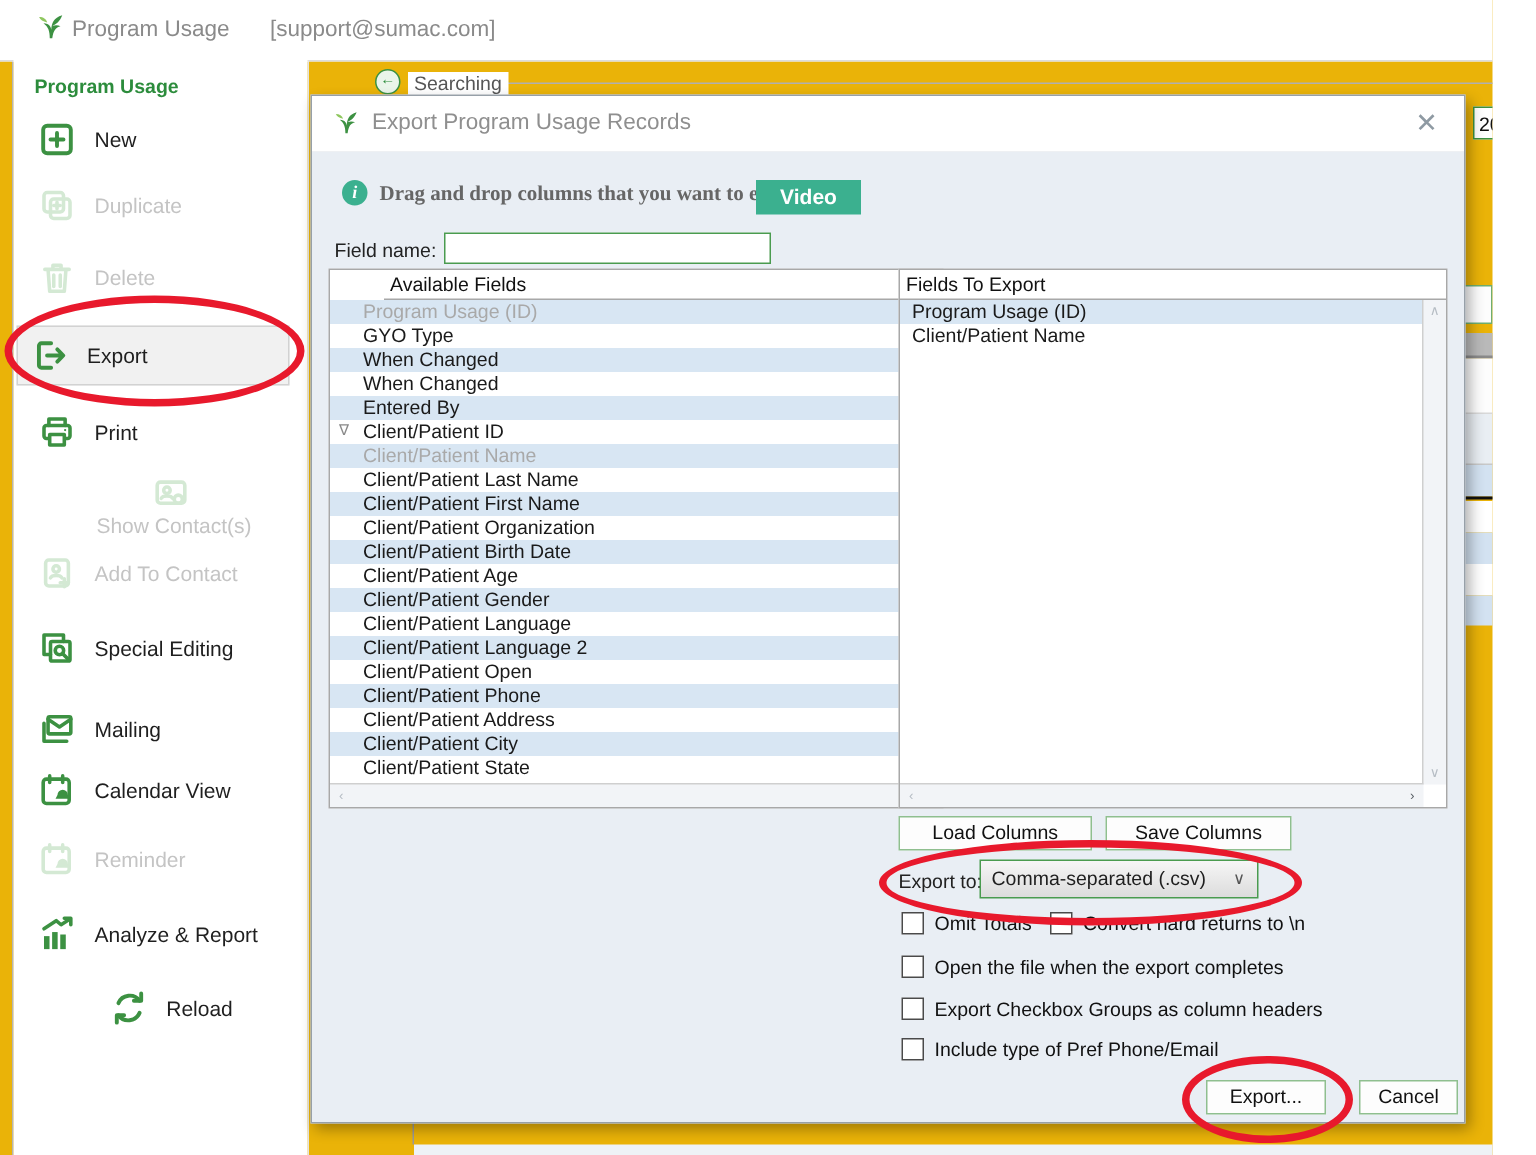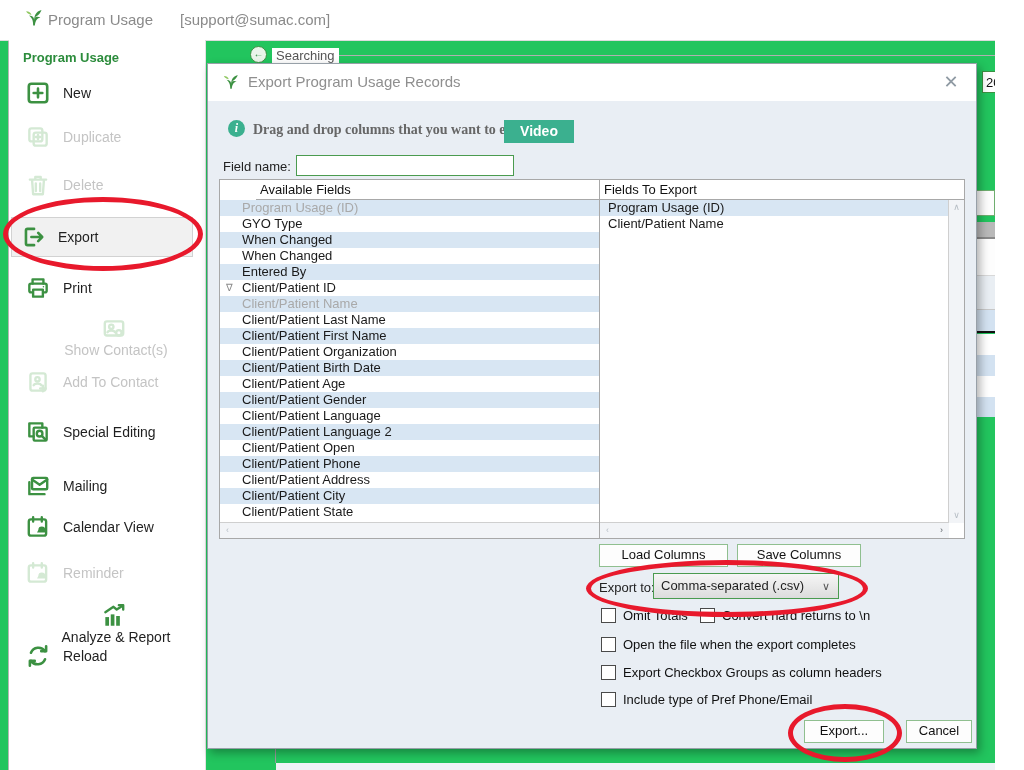--- a/index.html
+++ b/index.html
@@ -1,17 +1,17 @@
 <!DOCTYPE html>
 <html><head>
 <meta charset="utf-8">
 <style>
   html,body{margin:0;padding:0;background:#fff;}
   .screen{position:relative;width:995px;height:770px;overflow:hidden;
-    font-family:"Liberation Sans",sans-serif;background:#22c55e;color:#1f1f1f;}
+    font-family:"Liberation Sans",sans-serif;background:#eab308;color:#1f1f1f;}
   .abs{position:absolute;}
 
   
   .topbar{position:absolute;left:0;top:0;width:1024px;height:40px;background:#fff;
     border-bottom:1px solid #dcdcdc;z-index:3;}
   .topbar .title{position:absolute;left:48px;top:11px;font-size:15px;color:#8a8a8a;}
   .topbar .account{position:absolute;left:180px;top:11px;font-size:15px;color:#8a8a8a;}
 
   
   .vline-left{position:absolute;left:8px;top:40px;width:1px;height:730px;background:#b5b5b5;z-index:2;}
@@ -256,38 +256,38 @@
       <span class="ico">
           <svg viewBox="0 0 24 24" width="26" height="26" fill="none" stroke="currentColor" stroke-width="2.2" stroke-linecap="round" stroke-linejoin="round">
             <rect x="3.5" y="5" width="16" height="15" rx="2"></rect>
             <path d="M7.5 3v4M15.5 3v4"></path>
             <path d="M15.5 11.5a3.2 3.2 0 013.2 3.2l1.2 2.3h-8.8l1.2-2.3a3.2 3.2 0 013.2-3.2z" fill="currentColor" stroke="none"></path>
           </svg>
         </span>
       <span class="lbl">Reminder</span>
     </div>
 
-    <div class="side-item" style="top:563px;flex-direction:column;">
+    <div class="side-item" style="top:563px;">
       <span class="ico">
           <svg viewBox="0 0 24 24" width="26" height="26">
             <g fill="currentColor">
               <rect x="4" y="13" width="3.4" height="8"></rect>
               <rect x="9" y="10.5" width="3.4" height="10.5"></rect>
               <rect x="14" y="12" width="3.4" height="9"></rect>
             </g>
             <g fill="none" stroke="currentColor" stroke-width="2.2" stroke-linecap="round" stroke-linejoin="round">
               <path d="M4 8.5l7.5-5 3 2.5 5.5-3.5"></path>
               <path d="M16.5 2h4v4"></path>
             </g>
           </svg>
         </span>
       <span class="lbl">Analyze &amp; Report</span>
     </div>
 
-    <div class="side-item" style="top:596px;">
+    <div class="side-item" style="top:612px;justify-content:center;">
       <span class="ico">
           <svg viewBox="0 0 24 24" width="26" height="26" fill="none" stroke="currentColor" stroke-width="2.4" stroke-linecap="round" stroke-linejoin="round">
             <path d="M5.5 9a7.5 7.5 0 0113-1.5"></path>
             <path d="M19.5 3v4.5H15"></path>
             <path d="M18.5 15a7.5 7.5 0 01-13 1.5"></path>
             <path d="M4.5 21v-4.5H9"></path>
           </svg>
         </span>
       <span class="lbl">Reload</span>
     </div>

